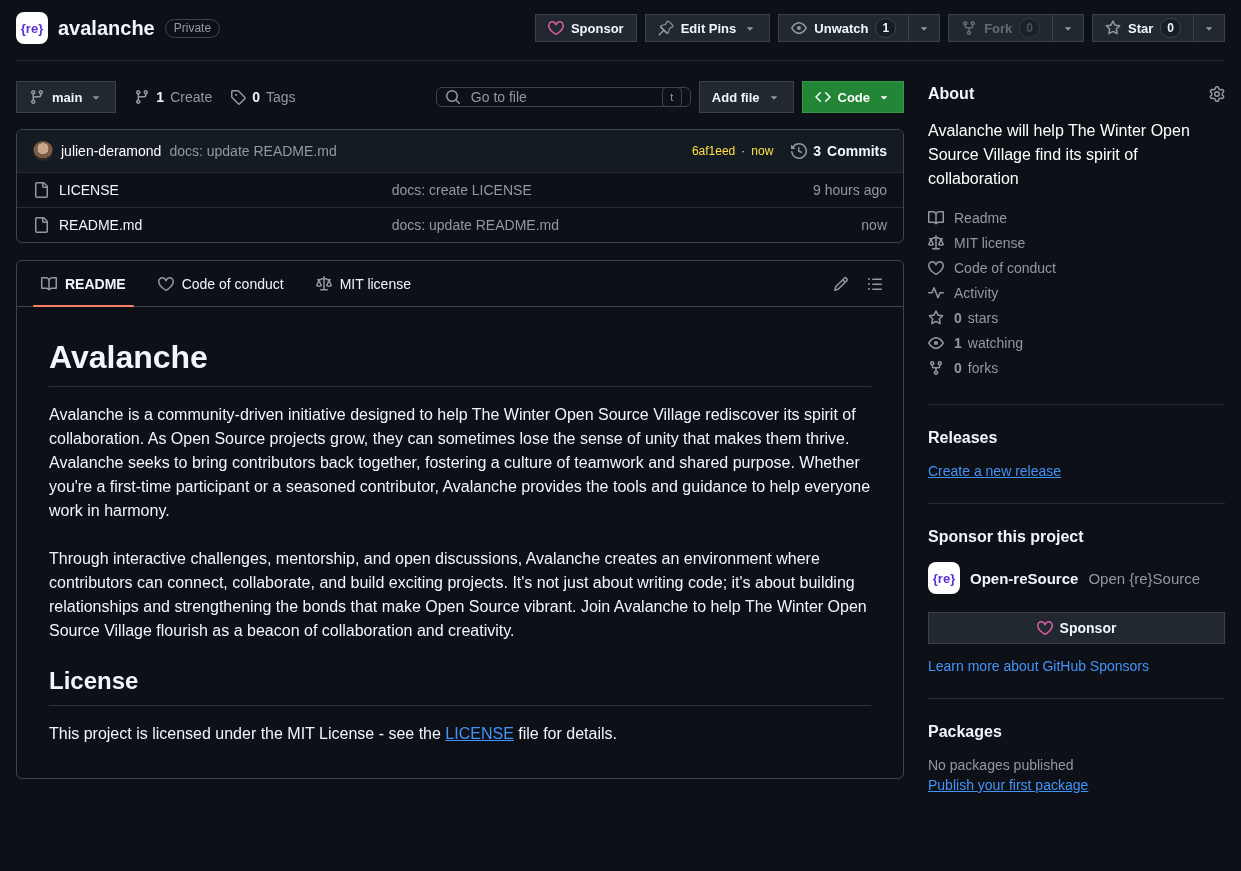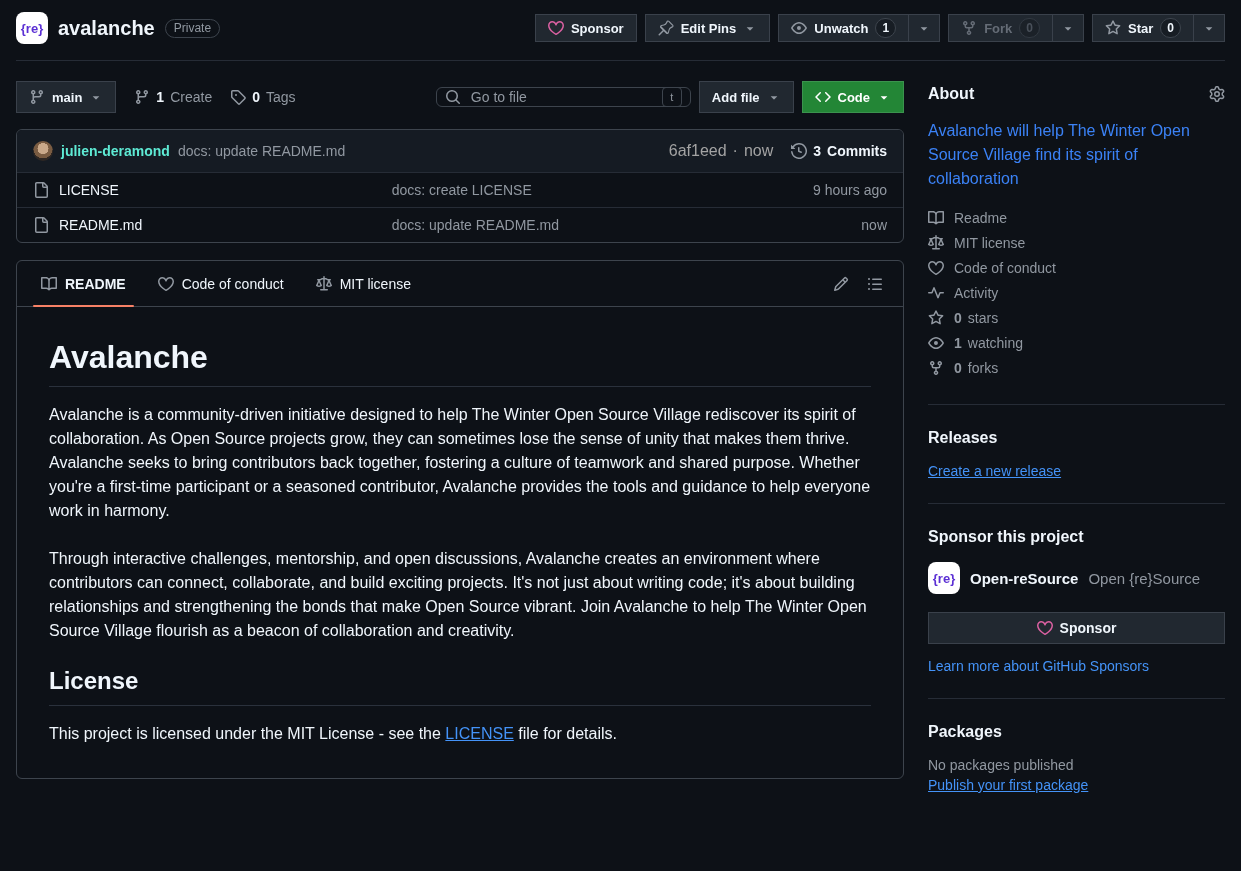--- a/index.html
+++ b/index.html
@@ -63,24 +63,24 @@
     color:#9198a1; font-size:11px; display:flex; align-items:center; justify-content:center; }
   .btn-green { background:#238636; border-color:rgba(240,246,252,0.12); color:#ffffff; }
   .btn-green .oct { color:#ffffff; }
 
   
   .file-box { border:1px solid #3d444d; border-radius:6px; overflow:hidden; margin-bottom:17px; }
   .commit-bar { display:flex; align-items:center; gap:8px; background:#151b23;
     padding:11px 16px; font-size:14px; }
   .avatar-20 { width:20px; height:20px; border-radius:50%; flex:none;
     background:radial-gradient(circle at 50% 38%, #caa98a 0 34%, #7a5c42 35% 60%, #2e2723 61%); }
-  .commit-author { font-weight:700; color:#5eead4; }
+  .commit-author { font-weight:400; color:#ffffff; }
   .commit-msg { color:#9198a1; }
   .commit-right { margin-left:auto; display:flex; align-items:center; gap:6px; }
-  .sha, .sep, .ctime { color:#a3a3a3; font-size:16px; }
+  .sha, .sep, .ctime { color:#fde047; font-size:12px; }
   .commits-link { display:inline-flex; align-items:center; gap:6px; margin-left:12px;
     color:#f0f6fc; font-weight:600; font-size:14px; }
   .file-row { display:grid; grid-template-columns:42% 1fr auto; align-items:center;
     padding:9px 16px; border-top:1px solid #262c36; font-size:14px; }
   .file-name-cell { display:flex; align-items:center; gap:10px; color:#f0f6fc; }
   .file-msg { color:#9198a1; }
   .file-time { color:#9198a1; text-align:right; }
 
   
   .readme-card { border:1px solid #3d444d; border-radius:6px; }
@@ -99,21 +99,21 @@
   .readme-body p { font-size:16px; line-height:24px; margin:0 0 24px; color:#f0f6fc; }
   .readme-body p:last-child { margin-bottom:0; }
   .inline-link { color:#4493f8; text-decoration:underline; }
 
   
   .sidebar { font-size:14px; padding-top:4px; }
   .sidebar section { padding-bottom:24px; }
   .sidebar section + section { border-top:1px solid #262c36; padding-top:24px; }
   .side-heading { font-size:16px; font-weight:700; margin:0 0 16px; color:#f0f6fc; }
   .about-head { display:flex; align-items:center; justify-content:space-between;gap:25px; }
-  .about-desc { font-size:16px; line-height:24px; margin:0 0 14px; color:#3b82f6; }
+  .about-desc { font-size:16px; line-height:24px; margin:0 0 14px; color:#ffffff; }
   .side-item { display:flex; align-items:center; gap:10px; color:#9198a1; padding:4.5px 0; cursor:pointer; }
   .side-item b { color:#9198a1; font-weight:700; }
   .empty-text { color:#9198a1; margin:0 0 4px; }
   .side-link { color:#4493f8; text-decoration:underline; font-size:14px; display:inline-block; }
   .side-link.plain { text-decoration:none; }
   .org-row { display:flex; align-items:center; gap:10px; margin-bottom:18px; }
   .org-name { font-weight:700; font-size:15px; color:#f0f6fc; }
   .org-display { color:#9198a1; font-size:15px; }
   .sponsor-btn { width:100%; justify-content:center; height:32px; font-size:14px; }
   .learn-more { display:block; margin-top:14px; }

